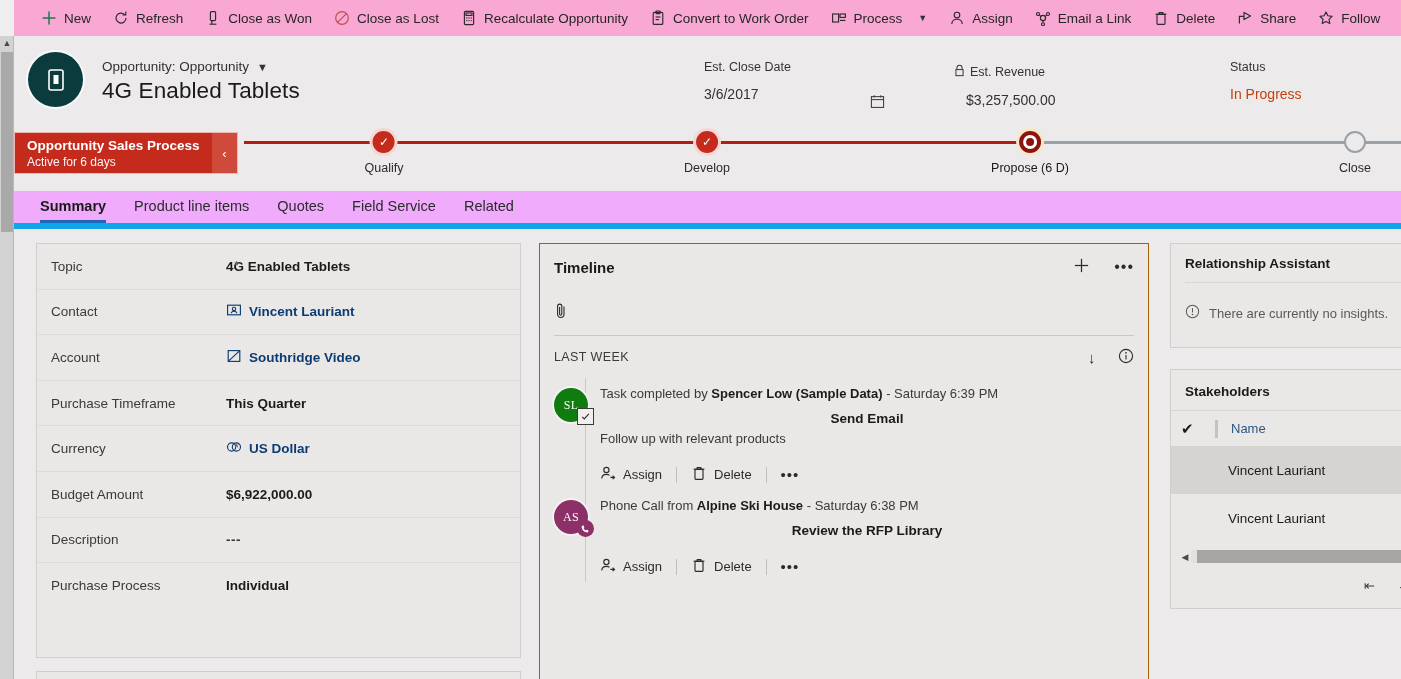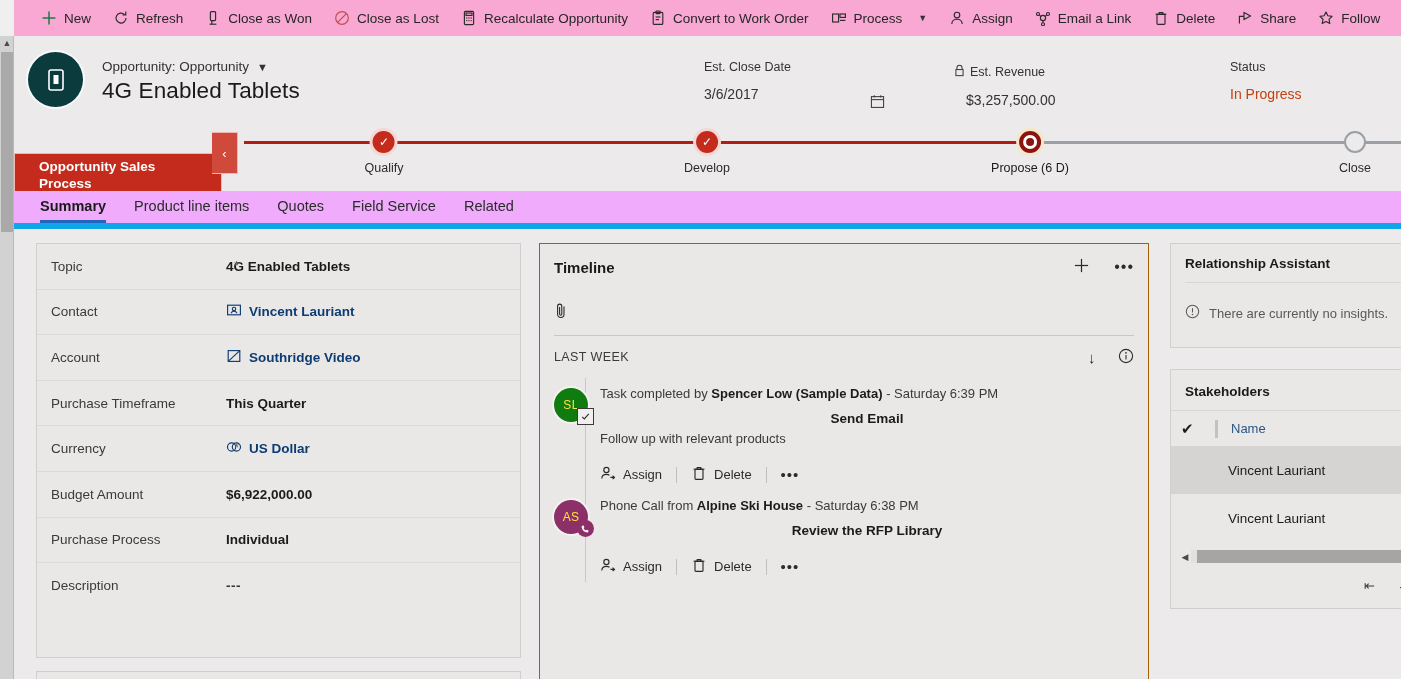--- a/index.html
+++ b/index.html
@@ -73,23 +73,22 @@
   .hf-stat  { left: 1216px; width: 170px; }
   .cal-ico { position: absolute; left: 166px; top: 34px; }
 
   
   .bpf {
     position: absolute; left: 14px; top: 130px; right: 0; height: 55px;
     background: #eceaea;
   }
   .bpf-tag {
     position: absolute; left: 0; top: 2px; width: 208px; height: 42px;
-    background: #c42b1c; color: #fff; padding: 4px 10px 0 24px;
+    background: #c42b1c; color: #fff; padding: 4px 10px 0 12px;
     border: 1px solid #f0b6b0;
-    margin-top: 21px;
   }
   .bpf-tag .t1 { font-size: 13.5px; font-weight: bold; line-height: 17px; }
   .bpf-tag .t2 { font-size: 12px; line-height: 16px; opacity: .95; }
   .bpf-collapse {
     position: absolute; left: 198px; top: 2px; width: 26px; height: 42px;
     background: #cf4a3b; border: 1px solid #f0b6b0; border-left: none;
     color: #fff; font-size: 13px; display: flex; align-items: center; justify-content: center;
   }
   .bpf-track {
     position: absolute; left: 230px; right: 0; top: 11px; height: 3px; background: #9aa0a6;
@@ -179,22 +178,23 @@
   .tl-section .acts { margin-left: auto; display: flex; align-items: center; gap: 22px; }
   .tl-item { position: relative; padding: 8px 14px 4px 14px; }
   .tl-spine {
     position: absolute; left: 45px; top: 0; bottom: 0; width: 1px; background: #c9c8c7;
   }
   .tl-row { display: flex; gap: 12px; }
   .av-wrap { position: relative; width: 34px; height: 34px; flex: none; margin-top: 2px; }
   .avatar {
     width: 34px; height: 34px; border-radius: 50%;
     display: flex; align-items: center; justify-content: center;
-    color: #fde047; font-size: 12px; letter-spacing: .3px;
+    color: #ffffff; font-size: 12px; letter-spacing: .3px;
     box-shadow: 0 0 0 2px #f4f3f2;
+    font-family: Liberation Serif, serif;
   }
   .av-badge {
     position: absolute; right: -6px; bottom: -3px; width: 17px; height: 17px;
     background: #f0efee; border: 1px solid #3a3a3a;
     display: flex; align-items: center; justify-content: center;
     font-size: 10px; color: #2b2b2b;
   }
   .av-badge.round { border-radius: 50%; border: none; background: transparent; }
   .tl-body { flex: 1; min-width: 0; }
   .tl-meta { font-size: 13px; color: #3a3a3a; }
@@ -514,29 +514,29 @@
             <span>US Dollar</span>
           </div>
         </div>
         <div class="frow">
           <div class="flabel">Budget Amount</div>
           <div class="fval plain">
             <span>$6,922,000.00</span>
           </div>
         </div>
         <div class="frow">
+          <div class="flabel">Description</div>
+          <div class="fval dash">
+            <span>---</span>
+          </div>
+        </div>
+        <div class="frow">
           <div class="flabel">Purchase Process</div>
           <div class="fval plain">
             <span>Individual</span>
-          </div>
-        </div>
-        <div class="frow">
-          <div class="flabel">Description</div>
-          <div class="fval dash">
-            <span>---</span>
           </div>
         </div>
       </div>
     <div class="card form-card2"></div>
 
     <div class="timeline">
       <div class="tl-head">
         <div class="tl-title">Timeline</div>
         <div class="tl-head-actions">
           <span>

